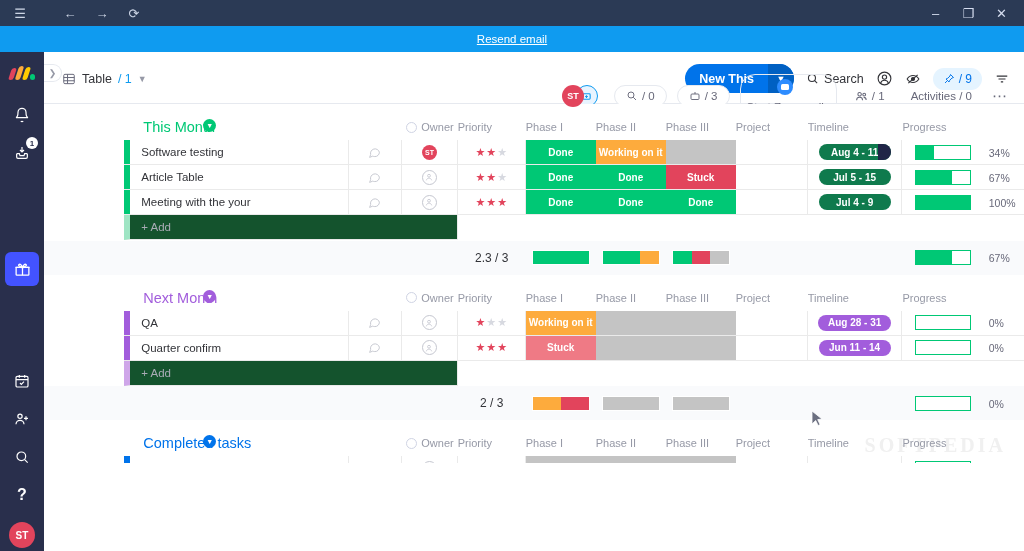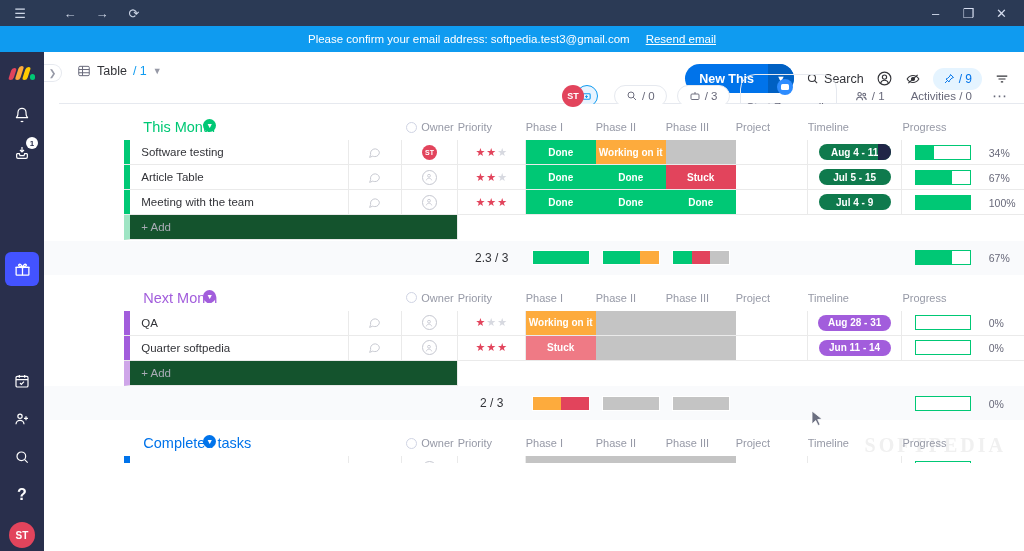--- a/index.html
+++ b/index.html
@@ -120,23 +120,22 @@
     content: ""; width: 8px; height: 6px; background: #fff; border-radius: 1.5px;
   }
   .plain-pill {
     display: flex; align-items: center; gap: 4px; color: #676879; font-size: 11.5px;
     padding: 4px 8px;
   }
   .dots { color: #676879; font-size: 15px; letter-spacing: 1px; padding: 0 2px; }
 
   
   .view-bar {
-    display: flex; align-items: flex-start; padding: 12px 14px 10px 18px;
+    display: flex; align-items: center; padding: 12px 14px 10px 18px;
     border-bottom: 1px solid #e6e9ef;
-    margin-left: 15px;
   }
   .view-tab { display: flex; align-items: center; gap: 6px; font-size: 12.5px; color: #323338; }
   .view-count { color: #0f9bf0; }
   .caret { color: #9699a6; font-size: 9px; }
   .vb-spacer { flex: 1; }
   .vb-right { display: flex; align-items: center; gap: 12px; }
 
   .new-item {
     display: flex; align-items: stretch; background: #0073ea; border-radius: 16px;
     overflow: hidden; height: 29px;
@@ -275,21 +274,20 @@
   </div>
   <div class="chrome-spacer"></div>
   <div class="win-btns">
     <div class="win-btn">–</div>
     <div class="win-btn">❐</div>
     <div class="win-btn">✕</div>
   </div>
 </div>
 
 <div class="banner">
-  <span>Please confirm your email address: softpedia.test3@gmail.com</span>
   <a href="#">Resend email</a>
 </div>
 
 <div class="app">
 
   <div class="rail">
     <div class="logo">
       <span class="s1"></span>
         <span class="s2"></span>
         <span class="s3"></span>
@@ -607,21 +605,21 @@
                         <div class="prog-fill" style="width:67%"></div>
                       </div>
                     </div>
                   </td>
                   <td><span class="pct">67%</span></td>
                 </tr>
                 <tr class="row">
                   <td class="nobd"></td>
                   <td>
                     <div class="name-cell ">
-                      <span class="name-txt">Meeting with the team</span>
+                      <span class="name-txt">Meeting with the your</span>
                     </div>
                   </td>
                   <td>
                     <div class="chat-cell">
                       <svg width="13" height="13" viewBox="0 0 24 24" fill="none" stroke="#c5c7d0" stroke-width="1.8">
                         <path d="M21 11.5a8 8 0 01-8.5 8 9 9 0 01-3.8-.8L3 21l1.9-5.2A8 8 0 1121 11.5z"></path>
                       </svg>
                     </div>
                   </td>
                   <td>
@@ -840,21 +838,21 @@
                         <div class="prog-fill" style="width:0%"></div>
                       </div>
                     </div>
                   </td>
                   <td><span class="pct">0%</span></td>
                 </tr>
                 <tr class="row">
                   <td class="nobd"></td>
                   <td>
                     <div class="name-cell purple">
-                      <span class="name-txt">Quarter softpedia</span>
+                      <span class="name-txt">Quarter confirm</span>
                     </div>
                   </td>
                   <td>
                     <div class="chat-cell">
                       <svg width="13" height="13" viewBox="0 0 24 24" fill="none" stroke="#c5c7d0" stroke-width="1.8">
                         <path d="M21 11.5a8 8 0 01-8.5 8 9 9 0 01-3.8-.8L3 21l1.9-5.2A8 8 0 1121 11.5z"></path>
                       </svg>
                     </div>
                   </td>
                   <td>

